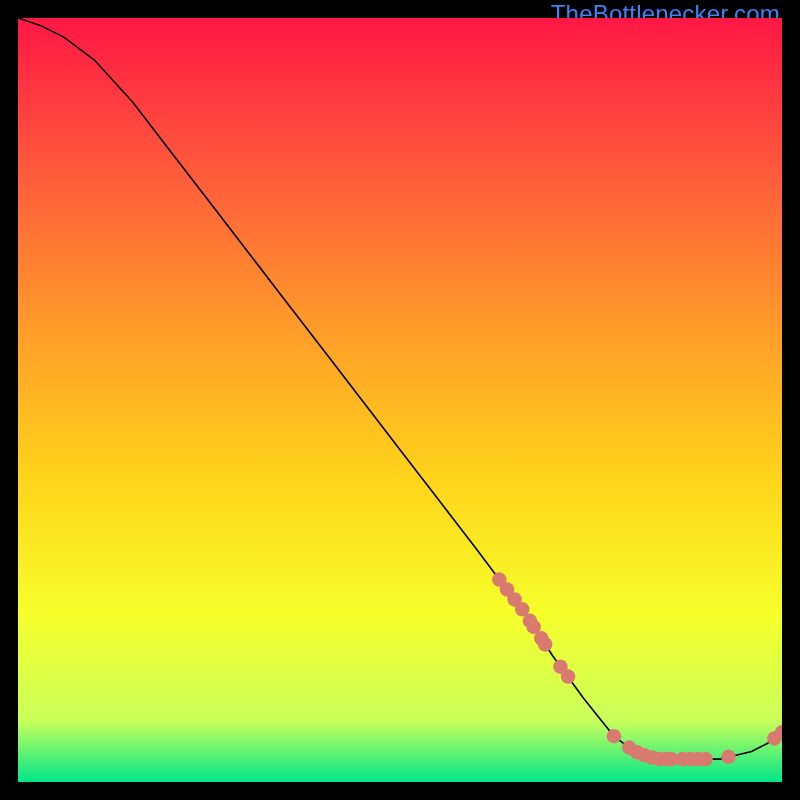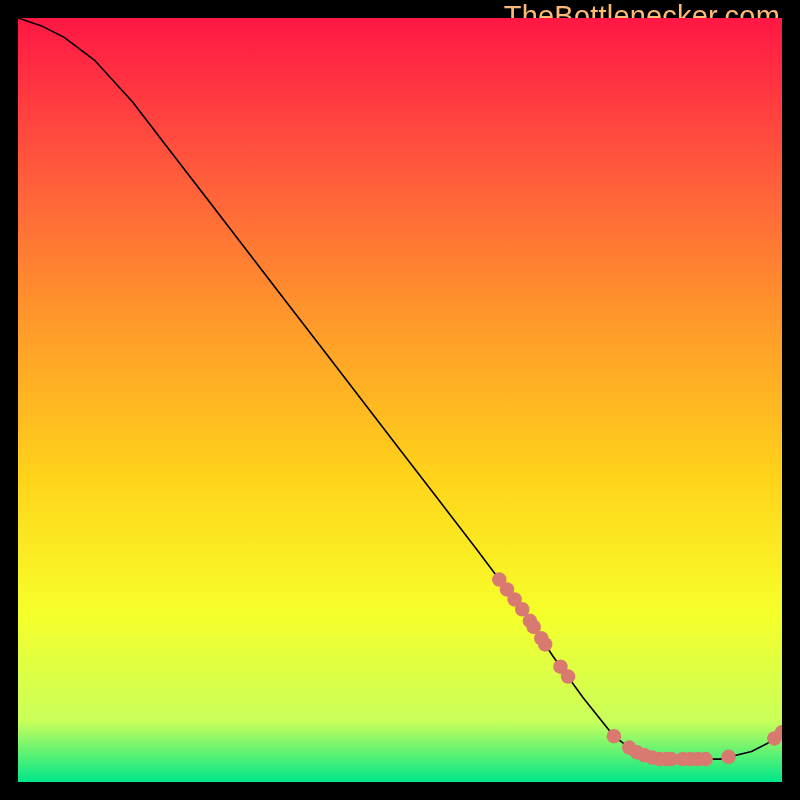--- a/index.html
+++ b/index.html
@@ -21,22 +21,22 @@
     position: absolute;
     left: 18px;
     top: 18px;
     width: 764px;
     height: 764px;
   }
   .watermark {
     position: absolute;
     top: 0px;
     right: 20px;
-    color: #fdba74;
-    font-size: 29px;
+    color: #3b82f6;
+    font-size: 24px;
     font-weight: 400;
     letter-spacing: 0.2px;
   }
 </style>
 </head>
 <body>
 
 <div class="canvas">
   <div class="watermark">TheBottlenecker.com</div>
   <svg class="plot" viewBox="0 0 100 100" preserveAspectRatio="none">

